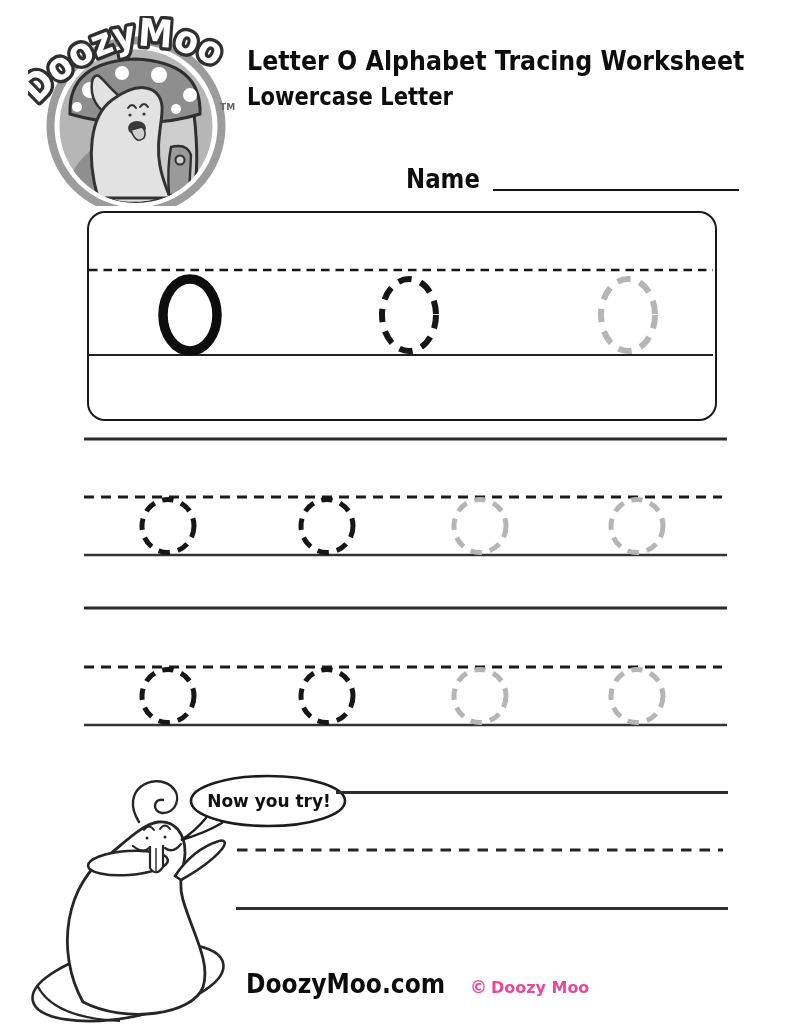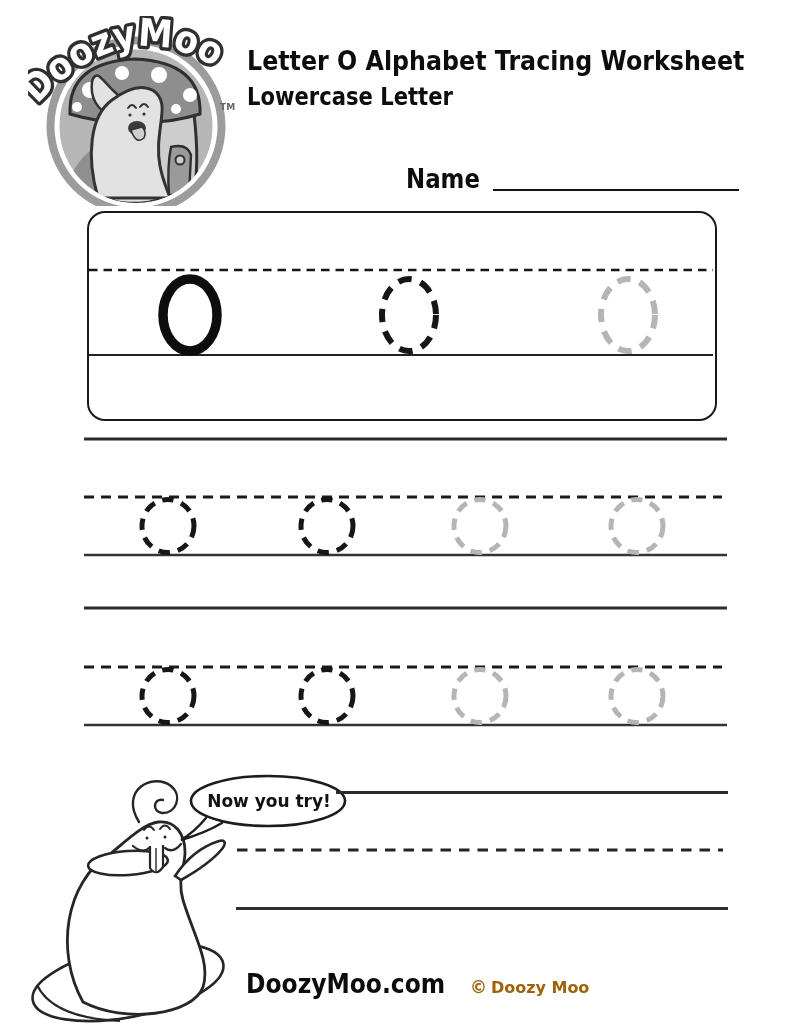--- a/index.html
+++ b/index.html
@@ -21,21 +21,21 @@
   }
   .trace-box svg{position:absolute;left:0;top:0;}
   .row-svg{position:absolute;}
   .bottom-line1{left:336px;top:791px;width:392px;border-top-width:3.2px;border-top-color:#2b2b2b;}
   .bottom-line3{left:236px;top:907px;width:492px;border-top-width:3px;}
   .footer{
     position:absolute;left:12px;top:969px;width:800px;
     display:flex;justify-content:center;align-items:baseline;gap:14px;
   }
   .footer-site{font-size:26px;font-weight:700;color:#0c0c0c;transform:scaleX(.9);transform-origin:center;white-space:nowrap;}
-  .footer-copy{font-size:16px;font-weight:700;color:#a16207;white-space:nowrap;}
+  .footer-copy{font-size:16px;font-weight:700;color:#ec4899;white-space:nowrap;}
   .footer-copy .csym{font-size:17px;margin-right:4px;}
   svg text{font-family:"DejaVu Sans","Liberation Sans",sans-serif;}
 </style>
 </head>
 <body>
 
 <div class="page">
 
   <svg class="abs" style="left:28px;top:16px;" width="215" height="190" viewBox="0 0 215 190">
     <defs>

